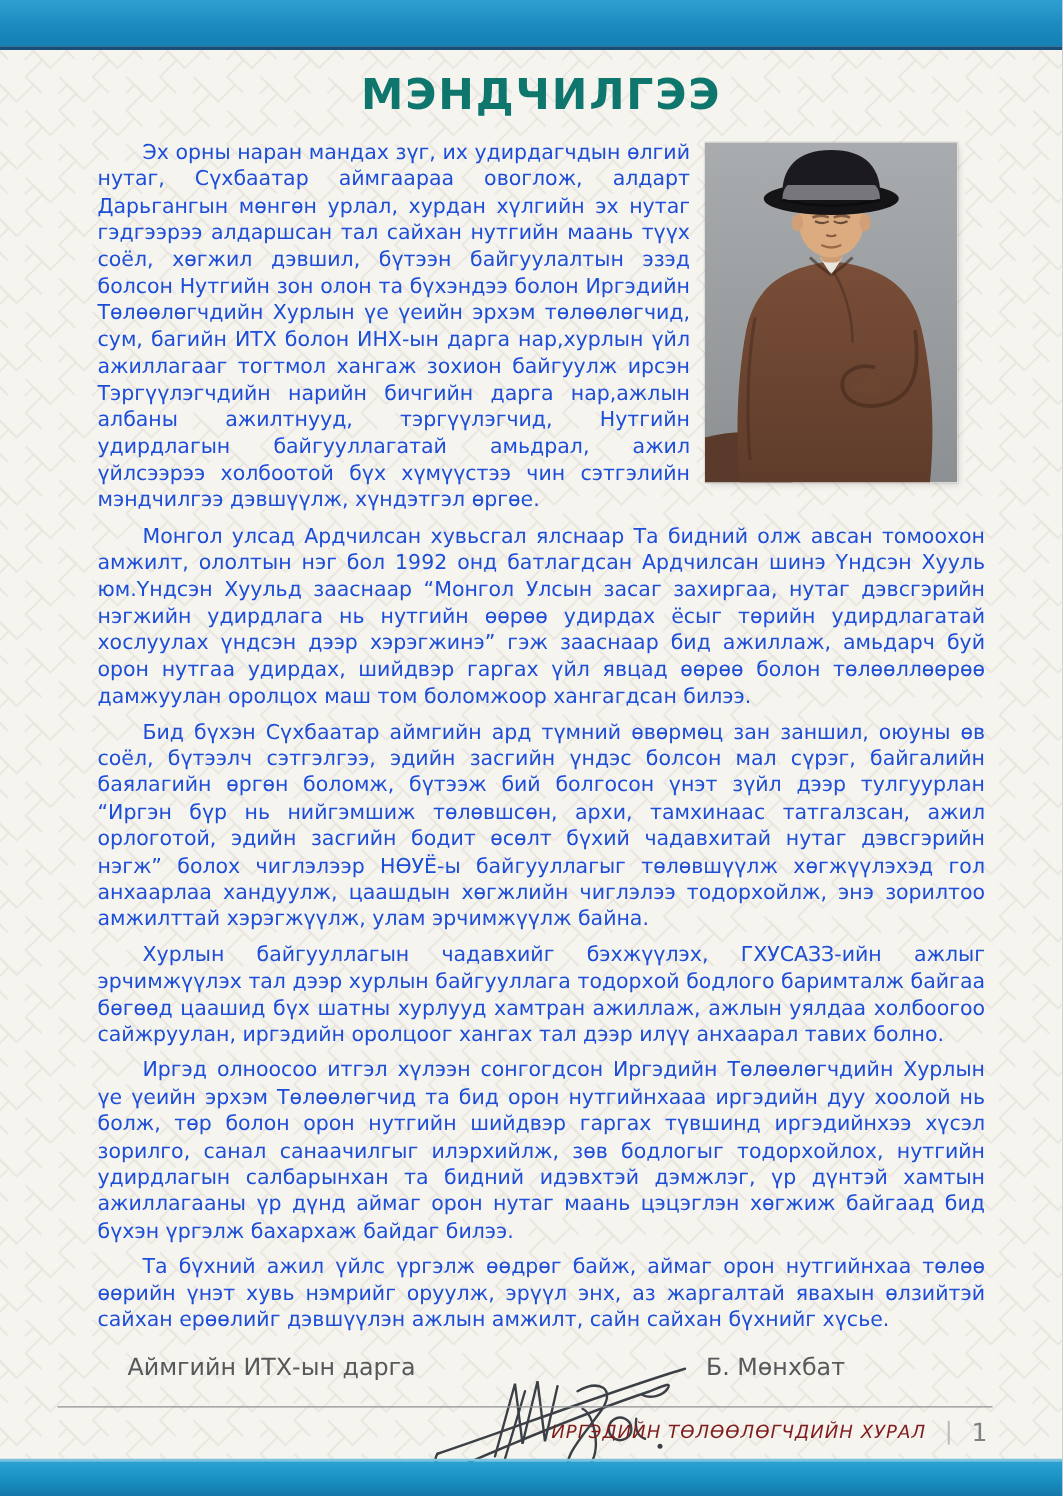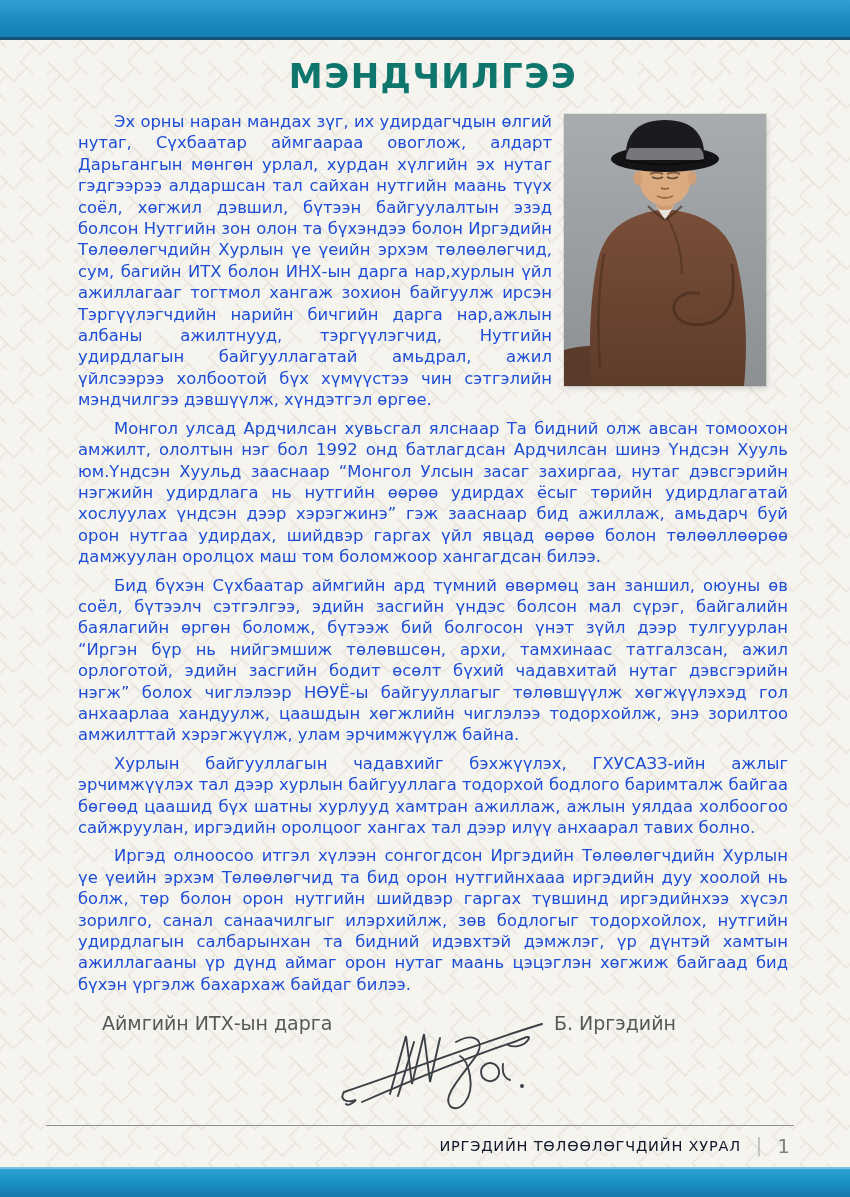--- a/index.html
+++ b/index.html
@@ -38,21 +38,21 @@
   .signoff { display:flex; align-items:flex-start; margin-top:10px; }
   .signoff-role { flex:0 0 auto; margin-left:24px; font-size:19px; }
   .sig-wrap { flex:1; display:flex; justify-content:center; align-items:center; }
   .sig-wrap svg { display:block; }
   .signoff-name { flex:0 0 auto; margin-right:112px; font-size:19px; }
   .footer-rule { position:absolute; left:46px; right:56px; top:1125px; border-top:1.5px solid #8f9092; z-index:2; }
   .footer-line {
     position:absolute; top:1134px; right:60px; z-index:4;
     display:flex; align-items:center; gap:15px;
   }
-  .footer-org { font-size:14.5px; letter-spacing:.8px; color:#0f172a; }
+  .footer-org { font-size:14.5px; letter-spacing:.8px; color:#7f1d1d;font-style:italic; }
   .footer-sep { font-size:19px; color:#b7babc; font-weight:400; transform:translateY(-1px); }
   .footer-num { font-size:20px; color:#7e8184; }
   .clearfix::after { content:""; display:block; clear:both; }
 </style>
 </head>
 <body>
 
 <div class="page">
 
   <svg class="pattern-bg" width="850" height="1197" xmlns="http://www.w3.org/2000/svg">
@@ -121,40 +121,41 @@
           <path d="M62 46 C 62 39, 64 36, 66 34 L 136 34 C 139 37, 140 41, 140 46 Z" fill="#77777b"></path>
           <path d="M62 46 C 88 52, 114 52, 140 46" fill="none" stroke="#0c0c0e" stroke-width="2"></path>
         </svg>
       </figure>
 
       <p>Эх орны наран мандах зүг, их удирдагчдын өлгий нутаг, Сүхбаатар аймгаараа овоглож, алдарт Дарьгангын мөнгөн урлал, хурдан хүлгийн эх нутаг гэдгээрээ алдаршсан тал сайхан нутгийн маань түүх соёл, хөгжил дэвшил, бүтээн байгуулалтын эзэд болсон Нутгийн зон олон та бүхэндээ болон Иргэдийн Төлөөлөгчдийн Хурлын үе үеийн  эрхэм төлөөлөгчид, сум, багийн ИТХ болон ИНХ-ын дарга нар,хурлын үйл ажиллагааг тогтмол хангаж зохион байгуулж ирсэн Тэргүүлэгчдийн нарийн бичгийн дарга нар,ажлын албаны ажилтнууд, тэргүүлэгчид, Нутгийн удирдлагын байгууллагатай амьдрал, ажил үйлсээрээ холбоотой бүх хүмүүстээ чин сэтгэлийн мэндчилгээ дэвшүүлж, хүндэтгэл өргөе.</p>
       <p>Монгол улсад Ардчилсан хувьсгал ялснаар Та бидний олж авсан томоохон амжилт, ололтын нэг бол 1992 онд батлагдсан Ардчилсан шинэ Үндсэн Хууль юм.Үндсэн Хуульд зааснаар “Монгол Улсын засаг захиргаа, нутаг дэвсгэрийн нэгжийн удирдлага нь нутгийн өөрөө удирдах ёсыг төрийн удирдлагатай хослуулах үндсэн дээр хэрэгжинэ” гэж зааснаар бид ажиллаж, амьдарч буй орон нутгаа удирдах, шийдвэр гаргах үйл явцад өөрөө болон төлөөллөөрөө дамжуулан оролцох маш том боломжоор хангагдсан билээ.</p>
       <p>Бид бүхэн Сүхбаатар аймгийн ард түмний өвөрмөц зан заншил, оюуны өв соёл, бүтээлч сэтгэлгээ, эдийн засгийн үндэс болсон мал сүрэг, байгалийн баялагийн өргөн боломж, бүтээж бий болгосон үнэт зүйл дээр тулгуурлан “Иргэн бүр нь нийгэмшиж төлөвшсөн, архи, тамхинаас татгалзсан, ажил орлоготой,  эдийн засгийн бодит өсөлт бүхий чадавхитай нутаг дэвсгэрийн нэгж” болох чиглэлээр НӨУЁ-ы байгууллагыг төлөвшүүлж хөгжүүлэхэд гол анхаарлаа хандуулж, цаашдын хөгжлийн чиглэлээ тодорхойлж, энэ зорилтоо амжилттай хэрэгжүүлж, улам эрчимжүүлж байна.</p>
       <p>Хурлын байгууллагын чадавхийг бэхжүүлэх, ГХУСАЗЗ-ийн ажлыг эрчимжүүлэх тал дээр хурлын байгууллага тодорхой бодлого баримталж байгаа бөгөөд цаашид бүх шатны хурлууд хамтран ажиллаж, ажлын уялдаа холбоогоо сайжруулан, иргэдийн оролцоог хангах тал дээр илүү анхаарал тавих болно.</p>
       <p>Иргэд олноосоо итгэл хүлээн сонгогдсон Иргэдийн Төлөөлөгчдийн Хурлын үе үеийн эрхэм Төлөөлөгчид та бид орон нутгийнхааа иргэдийн дуу хоолой нь болж, төр болон орон нутгийн шийдвэр гаргах түвшинд иргэдийнхээ хүсэл зорилго, санал санаачилгыг илэрхийлж, зөв бодлогыг тодорхойлох, нутгийн удирдлагын салбарынхан та бидний идэвхтэй дэмжлэг, үр дүнтэй хамтын ажиллагааны үр дүнд аймаг орон нутаг маань цэцэглэн хөгжиж байгаад бид бүхэн үргэлж бахархаж байдаг билээ.</p>
+      <p>Та бүхний ажил үйлс үргэлж өөдрөг байж, аймаг орон нутгийнхаа төлөө өөрийн үнэт хувь нэмрийг оруулж, эрүүл энх, аз жаргалтай явахын өлзийтэй сайхан ерөөлийг дэвшүүлэн ажлын амжилт, сайн сайхан бүхнийг хүсье.</p>
     </div>
 
     <div class="signoff">
       <span class="signoff-role">Аймгийн ИТХ-ын дарга</span>
       <span class="sig-wrap">
         <svg width="210" height="100" viewBox="0 0 210 100" xmlns="http://www.w3.org/2000/svg">
           <g fill="none" stroke="#3b4046" stroke-width="1.9" stroke-linecap="round">
             <path d="M6 80 C 2 86, 6 92, 18 88 C 14 92, 10 94, 8 92"></path>
             <path d="M6 80 C 60 62, 150 28, 204 12"></path>
             <path d="M24 90 C 70 70, 128 46, 176 30 C 186 26, 194 22, 190 28 C 186 34, 176 36, 170 33"></path>
             <path d="M52 82 L 68 24 L 74 72 L 86 22 L 92 70 L 102 26"></path>
             <path d="M60 84 L 76 30"></path>
             <path d="M118 30 C 136 20, 148 28, 138 44 C 124 64, 104 84, 112 94 C 120 102, 136 88, 132 64 C 130 52, 126 46, 122 44"></path>
             <path d="M156 52 a9 9 0 1 0 0.2 0.1"></path>
             <path d="M165 52 C 164 60, 166 66, 172 68"></path>
           </g>
           <circle cx="184" cy="74" r="2" fill="#3b4046"></circle>
         </svg>
       </span>
-      <span class="signoff-name">Б. Иргэдийн</span>
+      <span class="signoff-name">Б. Мөнхбат</span>
     </div>
   </div>
 
   <div class="footer-rule"></div>
 
   <div class="footer-line">
     <span class="footer-org">ИРГЭДИЙН ТӨЛӨӨЛӨГЧДИЙН ХУРАЛ</span>
     <span class="footer-sep">|</span>
     <span class="footer-num">1</span>
   </div>

